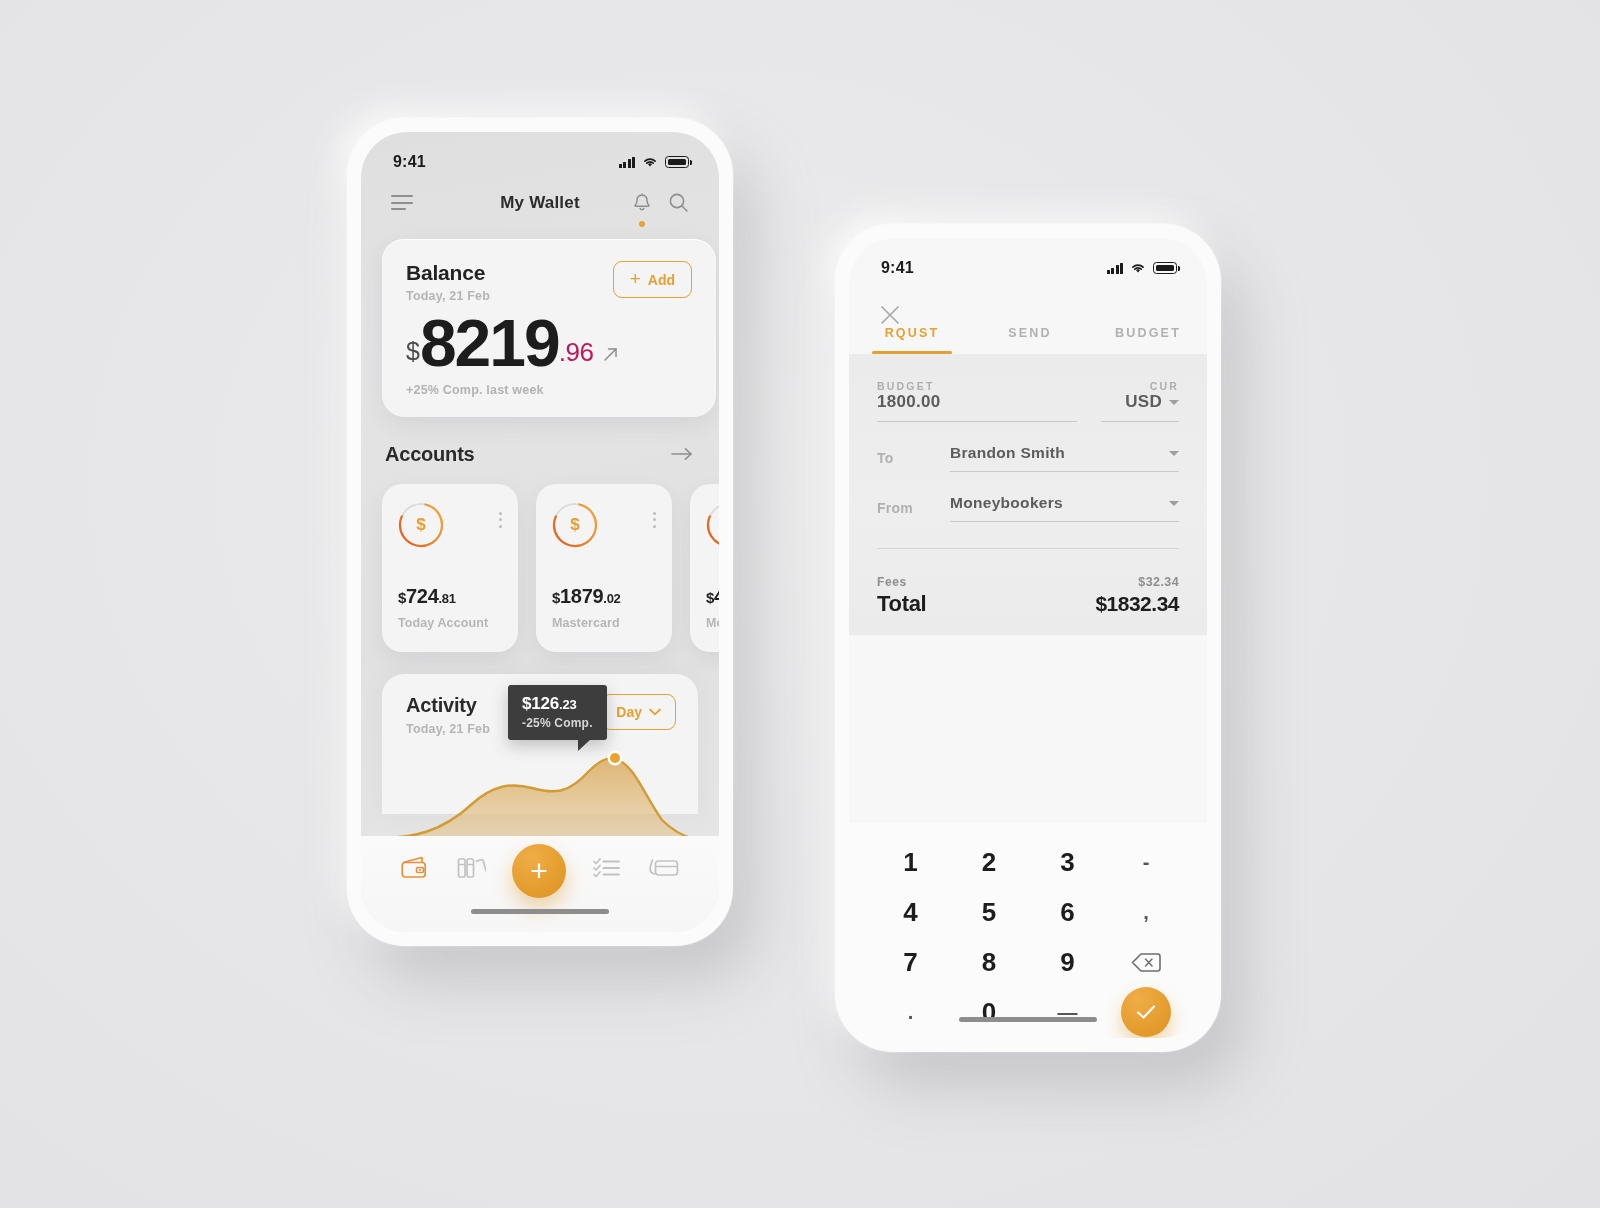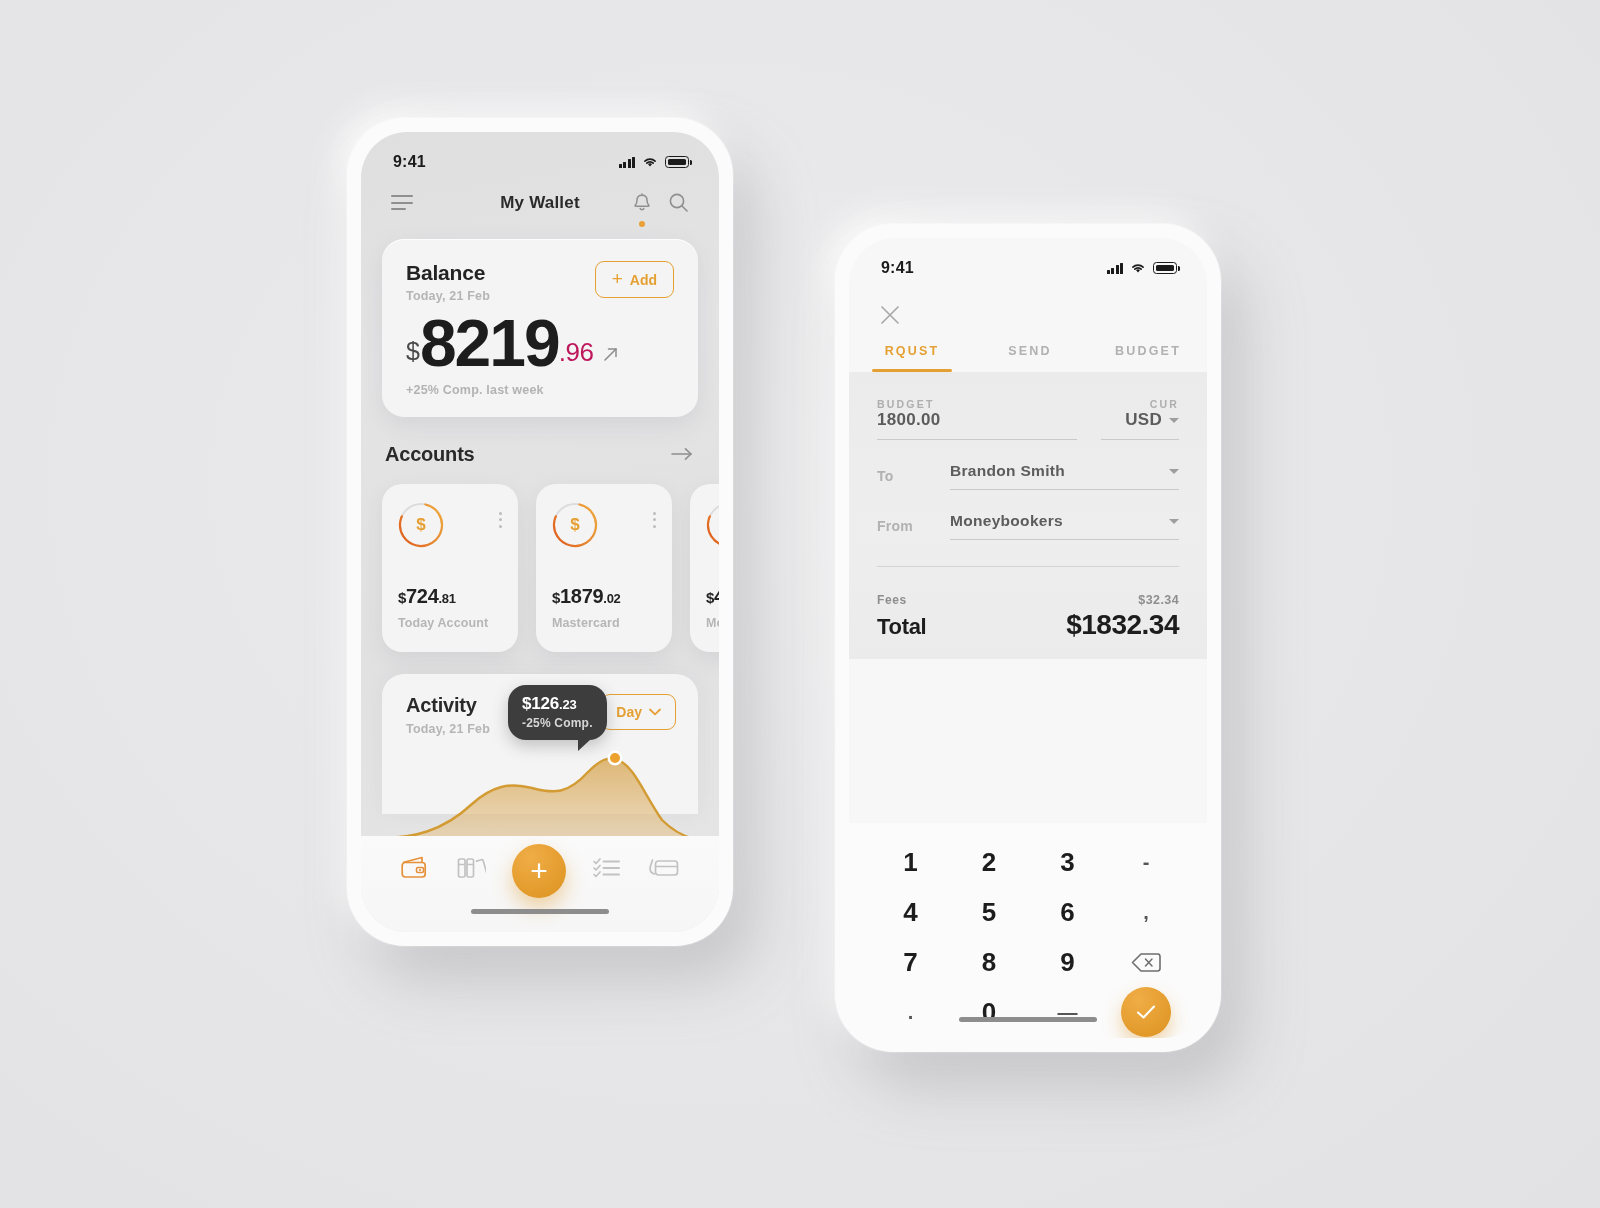--- a/index.html
+++ b/index.html
@@ -80,21 +80,21 @@
               position:absolute; left:50%; transform:translateX(-50%); }
   .p1-actions { display: flex; align-items: center; gap: 16px; }
   .icon-btn { position: relative; cursor: pointer; line-height: 0; }
   .notif-dot {
     position: absolute; left: 50%; transform: translateX(-50%);
     bottom: -14px; width: 6px; height: 6px; border-radius: 50%; background: #e9a135;
   }
 
   
   .balance-card {
-    margin: 26px 21px 0 21px;
+    margin: 26px 3px 0 21px;
     background: #f4f4f4;
     border-radius: 22px;
     padding: 22px 24px 20px 24px;
     box-shadow: 0 8px 22px rgba(160,160,165,.22), 0 1px 0 rgba(255,255,255,.9) inset;
   }
   .bal-top { display: flex; align-items: flex-start; justify-content: space-between; }
   .bal-title { font-size: 21px; font-weight: 700; color: #232323; letter-spacing: -.2px; }
   .bal-date { font-size: 12.5px; font-weight: 700; color: #b5b5b5; margin-top: 4px; letter-spacing: .2px; }
   .add-btn {
     border: 1.6px solid #e5a033; border-radius: 9px;
@@ -147,21 +147,21 @@
   .act-title { font-size: 20px; font-weight: 700; color: #2a2a2a; letter-spacing:-.2px;}
   .act-date { font-size: 12.5px; font-weight: 700; color: #b5b5b5; margin-top: 5px; letter-spacing:.2px;}
   .day-btn {
     position: absolute; right: 22px; top: 20px;
     border: 1.6px solid #e5a033; border-radius: 9px; padding: 9px 14px;
     color: #e5a033; font-size: 14px; font-weight: 700; display: flex; align-items: center; gap: 7px;
     background: transparent; cursor: pointer; font-family: "Liberation Sans", sans-serif;
   }
   .tooltip {
     position: absolute; left: 126px; top: 11px;
-    background: #3d3d3d; border-radius: 18px; padding: 9px 14px 10px 14px;
+    background: #3d3d3d; border-radius: 3px; padding: 9px 14px 10px 14px;
     box-shadow: 0 6px 16px rgba(60,60,60,.28);
   }
   .tooltip::after {
     content:''; position:absolute; right: 16px; bottom: -11px;
     border-left: 13px solid #3d3d3d; border-bottom: 12px solid transparent;
   }
   .tt-amt { color: #fff; font-size: 17px; font-weight: 700; letter-spacing:-.2px;}
   .tt-amt .dec { font-size: 13px; }
   .tt-note { color: #d6d6d6; font-size: 12px; font-weight: 700; margin-top: 2px; letter-spacing:.2px;}
   .chart { position: absolute; left: 0; right: 0; bottom: -28px; height: 96px; }
@@ -178,21 +178,21 @@
     width: 54px; height: 54px; border-radius: 50%;
     background: radial-gradient(circle at 35% 25%, #f0ad47, #e29a2a 70%, #dd932a);
     display: flex; align-items: center; justify-content: center;
     color: #fff; font-size: 30px; font-weight: 300; cursor: pointer;
     box-shadow: 0 10px 20px rgba(225,155,45,.42);
     margin-top: -6px;
   }
 
   
   .p2-close { padding: 20px 0 0 30px; cursor: pointer; line-height:0;}
-  .p2-tabs { display: flex; margin-top: 18px; padding: 0 0 0 4px; }
+  .p2-tabs { display: flex; padding: 0 0 0 4px; }
   .p2-tab {
     flex: 1; text-align: center; font-size: 12.5px; font-weight: 700;
     letter-spacing: 2.2px; color: #b1b1b1; padding-bottom: 14px; cursor: pointer;
     position: relative;
   }
   .p2-tab.active { color: #e5a033; }
   .p2-tab.active::after {
     content:''; position: absolute; left: 16%; right: 16%; bottom: 0;
     height: 3px; background: #e5a033; border-radius: 2px;
   }
@@ -212,21 +212,21 @@
   .row-sel { display: flex; align-items: center; margin-top: 22px; }
   .sel-label { font-size: 14px; font-weight: 700; color: #b1b1b1; width: 66px; letter-spacing:.2px;}
   .sel-field { flex: 1; margin-left: 7px; }
   .sel-inner { display: flex; align-items: center; justify-content: space-between; }
   .sel-val { font-size: 15.5px; font-weight: 700; color: #5c5c5c; letter-spacing:.3px;}
   .totals { margin-top: 26px; border-top: 1px solid #d4d4d4; padding-top: 14px; }
   .tot-row { display: flex; justify-content: space-between; align-items: baseline; }
   .fees-lbl { font-size: 12px; font-weight: 700; color: #8e8e8e; letter-spacing: .6px;}
   .fees-val { font-size: 12.5px; font-weight: 700; color: #8e8e8e; letter-spacing: .4px; margin-top: 12px;}
   .tot-lbl { font-size: 22px; font-weight: 700; color: #1d1d1d; letter-spacing: -.3px; margin-top: 2px;}
-  .tot-val { font-size: 28px; font-weight: 700; color: #1d1d1d; letter-spacing: -.5px; margin-top: 2px;}
+  .tot-val { font-size: 21px; font-weight: 700; color: #1d1d1d; letter-spacing: -.5px; margin-top: 2px;}
 
   .keypad {
     background: #fbfbfb; flex: 1;
     display: grid; grid-template-columns: repeat(4,1fr); grid-template-rows: repeat(4,1fr);
     padding: 14px 22px 52px 22px;
   }
   .key {
     display: flex; align-items: center; justify-content: center;
     font-size: 26px; font-weight: 700; color: #1d1d1d; cursor: pointer;
     letter-spacing: -.5px;

